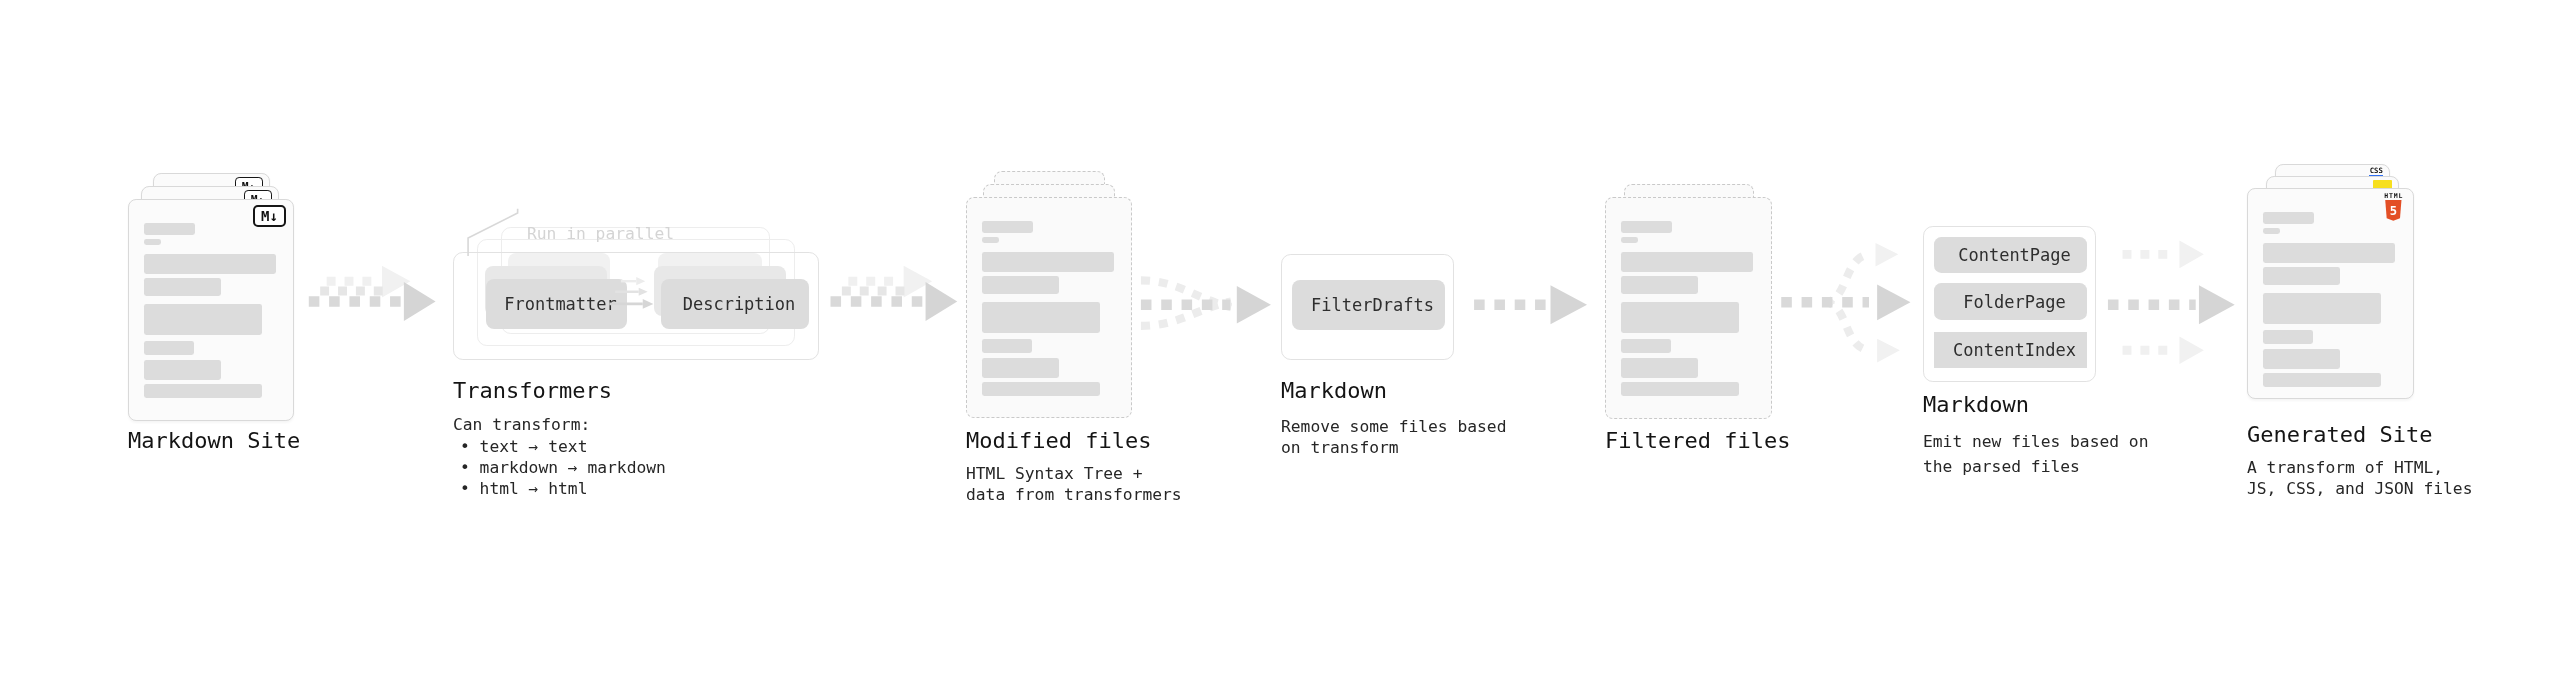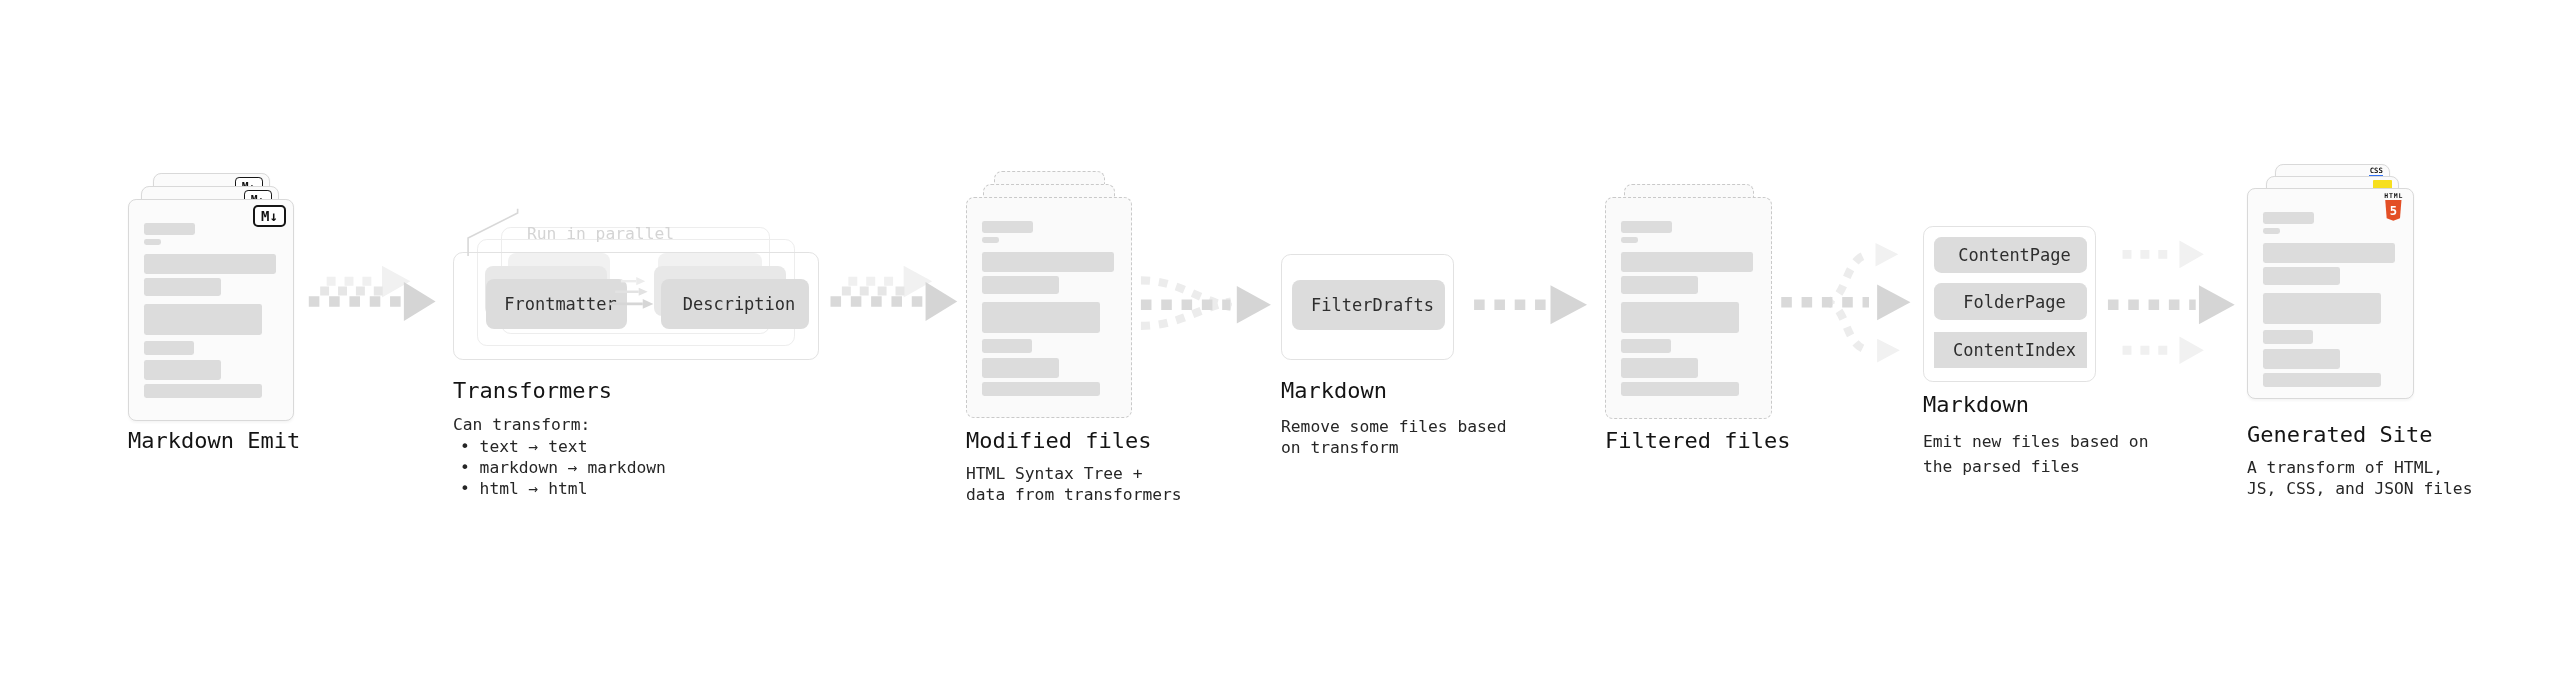--- a/index.html
+++ b/index.html
@@ -130,21 +130,21 @@
         </div>
       <div class="bar b1"></div>
       <div class="bar b2"></div>
       <div class="bar b3"></div>
       <div class="bar b4"></div>
       <div class="bar b5"></div>
       <div class="bar b6"></div>
       <div class="bar b7"></div>
       <div class="bar b8"></div>
     </div>
-    <div class="abs h" style="left:128px;top:428px">Markdown Emit</div>
+    <div class="abs h" style="left:128px;top:428px">Markdown Site</div>
   </div>
 
   <div>
     <div class="abs box bk" style="left:501px;top:227px;width:269px;height:107px"></div>
     <div class="abs chip g3" style="left:508px;top:253px;width:102px;height:50px"></div>
     <div class="abs chip g3" style="left:658px;top:253px;width:104px;height:50px"></div>
     <div class="abs box bk" style="left:477px;top:239px;width:318px;height:107px"></div>
     <div class="abs chip g2" style="left:485px;top:266px;width:122px;height:50px"></div>
     <div class="abs chip g2" style="left:654px;top:266px;width:132px;height:50px"></div>
     <div class="abs box" style="left:453px;top:252px;width:366px;height:108px"></div>

